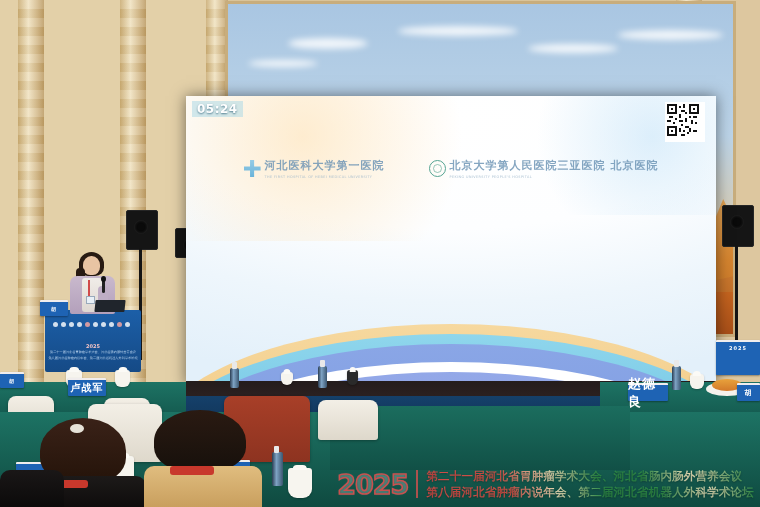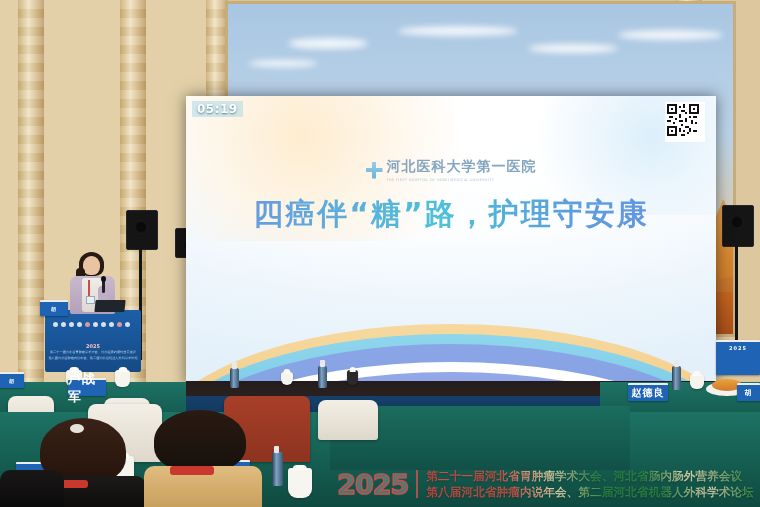--- a/index.html
+++ b/index.html
@@ -96,21 +96,21 @@
       linear-gradient(#7fc4e8,#4aa6d8);
     clip-path:polygon(38% 0,62% 0,62% 38%,100% 38%,100% 62%,62% 62%,62% 100%,38% 100%,38% 62%,0 62%,0 38%,38% 38%);
   }
   .seal{
     position:absolute;inset:0;border:1.6px solid #2e8f7a;border-radius:50%;
   }
   .seal:after{
     content:"";position:absolute;inset:3px;border:1px solid #2e8f7a;border-radius:50%;opacity:.6;
   }
   .logo-txt{display:flex;flex-direction:column;gap:2px;}
-  .logo-cn{font-size:14px;color:#6b93b4;letter-spacing:1px;white-space:nowrap;font-weight:bold;}
+  .logo-cn{font-size:11px;color:#6b93b4;letter-spacing:1px;white-space:nowrap;font-weight:bold;}
   .logo-en{font-size:3.4px;color:#9bb5c9;letter-spacing:.4px;white-space:nowrap;}
 
   .slide-title{
     position:absolute;top:98px;left:0;right:0;text-align:center;
     font-size:30px;font-weight:bold;letter-spacing:2px;white-space:nowrap;
     background:linear-gradient(90deg,#6d8fe0 0%,#5fa9dd 25%,#4ec0d8 48%,#5a9fdd 72%,#6b8ee2 100%);
     -webkit-background-clip:text;background-clip:text;color:transparent;
     text-shadow:none;
   }
   .slide-sub{
@@ -258,21 +258,21 @@
   <div class="speaker-pole" style="left:139px;top:248px;height:112px;"></div>
   <div class="speaker-cabinet" style="left:722px;top:205px;width:30px;height:40px;"></div>
   <div class="speaker-pole" style="left:735px;top:245px;height:116px;"></div>
   <div class="speaker-cabinet" style="left:175px;top:228px;width:22px;height:28px;"></div>
 
   <div class="screen-frame">
     <div class="slide">
       <div class="slide-glow"></div>
       <div class="slide-glow2"></div>
 
-      <div class="timer">05:19</div>
+      <div class="timer">05:24</div>
 
       <div class="qr">
         <svg width="32" height="32" viewBox="0 0 16 16">
           <rect width="16" height="16" fill="#fff"></rect>
           <g fill="#111">
             <rect x="0" y="0" width="5" height="5"></rect>
               <rect x="1" y="1" width="3" height="3" fill="#fff"></rect>
               <rect x="2" y="2" width="1" height="1"></rect>
             <rect x="11" y="0" width="5" height="5"></rect>
               <rect x="12" y="1" width="3" height="3" fill="#fff"></rect>
@@ -311,23 +311,31 @@
       <div class="logos">
         <div class="logo">
           <span class="logo-mark">
               <span class="cross"></span>
             </span>
           <span class="logo-txt">
             <span class="logo-cn">河北医科大学第一医院</span>
             <span class="logo-en">THE FIRST HOSPITAL OF HEBEI MEDICAL UNIVERSITY</span>
           </span>
         </div>
+        <div class="logo">
+          <span class="logo-mark">
+              <span class="seal"></span>
+            </span>
+          <span class="logo-txt">
+            <span class="logo-cn">北京大学第人民医院三亚医院 北京医院</span>
+            <span class="logo-en">PEKING UNIVERSITY PEOPLE'S HOSPITAL</span>
+          </span>
+        </div>
       </div>
 
-      <div class="slide-title">四癌伴“糖”路，护理守安康</div>
 
       <div class="wave w-gold"></div>
       <div class="wave w-cy"></div>
       <div class="wave w-blue"></div>
       <div class="wave w-wht"></div>
       <div class="wave w-blue2"></div>
     </div>
   </div>
 
   <div class="stage-dark"></div>
@@ -368,30 +376,30 @@
     <div class="mic" style="left:40px;top:28px;"></div>
   </div>
   <div class="laptop" style="left:95px;top:300px;"></div>
 
   <div class="placard" style="left:40px;top:300px;width:28px;height:14px;font-size:5px;">胡</div>
 
   <div class="tablecloth" style="left:0;top:382px;width:186px;height:42px;"></div>
   <div class="teacup" style="left:66px;top:370px;width:16px;height:17px;"></div>
   <div class="teacup" style="left:115px;top:370px;width:15px;height:17px;"></div>
   <div class="placard" style="left:0;top:372px;width:24px;height:14px;font-size:5px;">胡</div>
-  <div class="placard" style="left:68px;top:378px;width:38px;height:16px;font-size:13px;">卢战军</div>
+  <div class="placard" style="left:68px;top:378px;width:38px;height:16px;font-size:10px;">卢战军</div>
   <div class="chair" style="left:8px;top:396px;width:46px;height:36px;"></div>
   <div class="chair" style="left:104px;top:398px;width:46px;height:32px;"></div>
 
   <div class="tablecloth" style="left:600px;top:382px;width:160px;height:44px;"></div>
   <div class="bottle" style="left:672px;top:366px;height:24px;"></div>
   <div class="teacup" style="left:690px;top:374px;width:14px;height:15px;"></div>
   <div class="plate" style="left:706px;top:382px;width:42px;height:14px;"></div>
   <div class="food" style="left:712px;top:379px;width:30px;height:12px;"></div>
-  <div class="placard" style="left:628px;top:383px;width:40px;height:16px;font-size:10px;">赵德良</div>
+  <div class="placard" style="left:628px;top:383px;width:40px;height:16px;font-size:13px;">赵德良</div>
   <div class="placard" style="left:737px;top:383px;width:23px;height:16px;font-size:7px;">胡</div>
   <div class="placard" style="left:716px;top:340px;width:44px;height:30px;font-size:5px;align-items:flex-start;padding-top:3px;">2025</div>
 
   <div class="tablecloth" style="left:0;top:412px;width:760px;height:95px;background:linear-gradient(180deg,#1d7364,#0f4a40);"></div>
   <div class="tablecloth" style="left:330px;top:406px;width:300px;height:64px;background:linear-gradient(180deg,#1b6d5e,#115046);"></div>
 
   <div class="chair" style="left:88px;top:404px;width:74px;height:58px;"></div>
   <div class="chair chair-red" style="left:224px;top:396px;width:86px;height:66px;"></div>
   <div class="chair" style="left:318px;top:400px;width:60px;height:40px;"></div>
 

